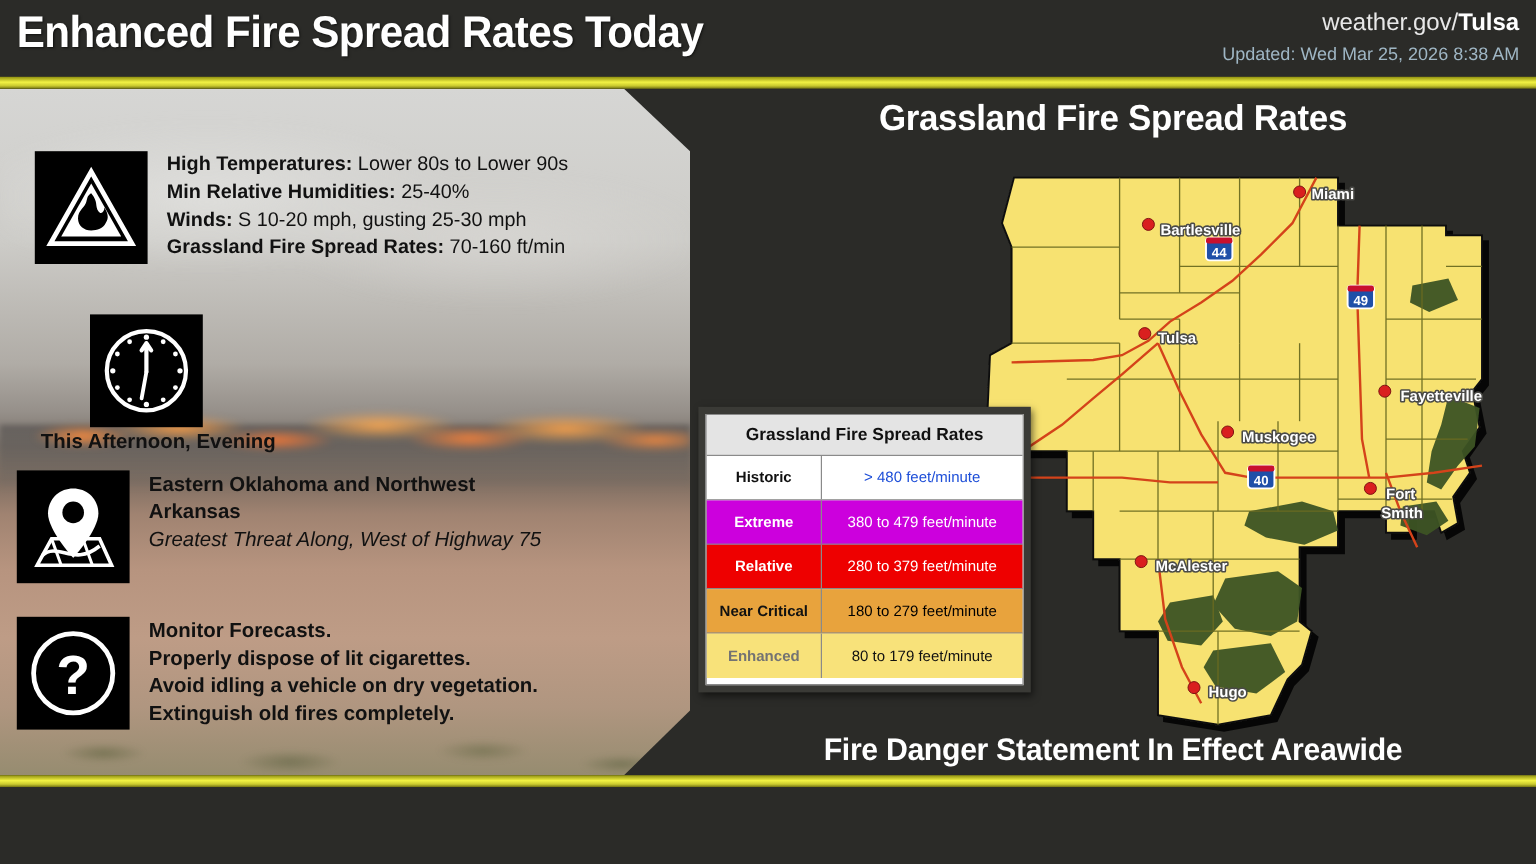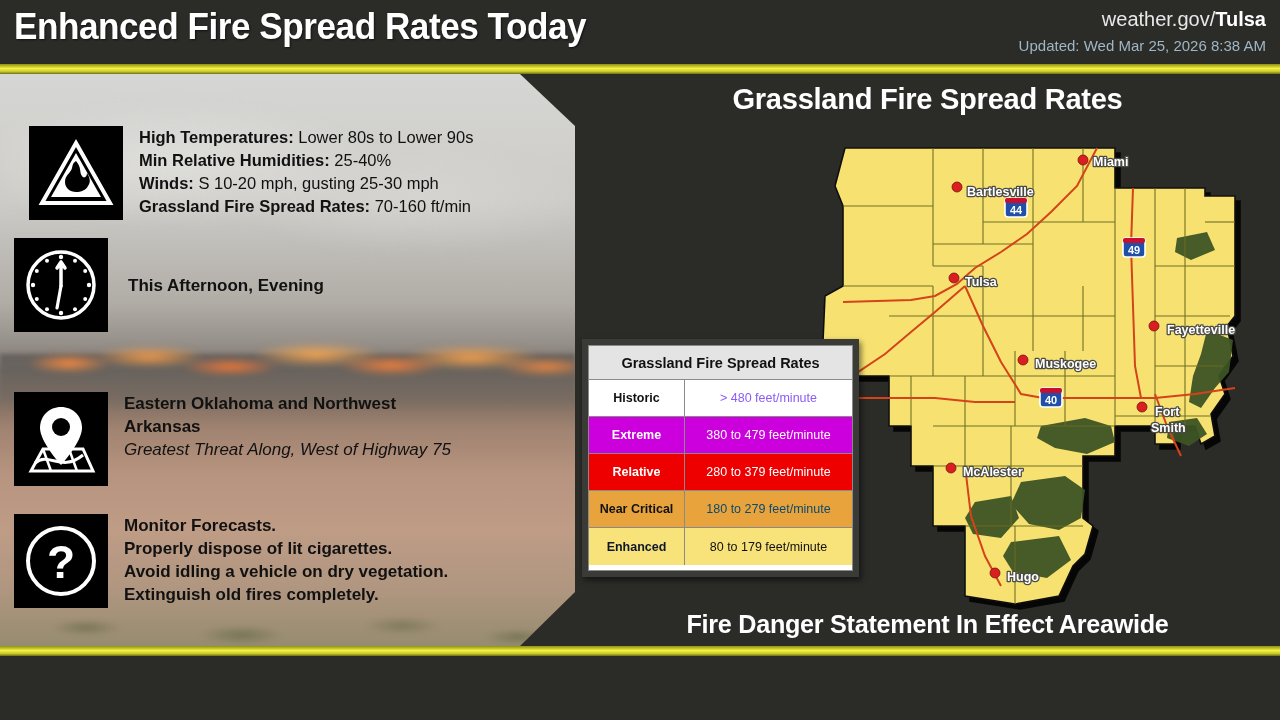--- a/index.html
+++ b/index.html
@@ -86,21 +86,21 @@
     width:94px; height:94px; background:#000; flex:0 0 94px;
     display:flex; align-items:center; justify-content:center;
   }
   .bullet-text { margin-left:16px; }
   .bullet-line { font-size:16.5px; color:#111; line-height:23px; white-space:nowrap; }
   .bullet-line b { font-weight:bold; }
   .bullet-line.lead { font-weight:bold; font-size:17px; }
   .bullet-line.italic { font-style:italic; font-size:17px; }
 
   #bullet-conditions { left:14px; top:52px;padding-left:15px; }
-  #bullet-timing { left:14px; top:164px; align-items:center; }
+  #bullet-timing { left:14px; top:188px; align-items:center;flex-direction:column; }
   #bullet-timing .bullet-text { margin-left:20px; }
   #bullet-location { left:14px; top:318px; }
   #bullet-safety { left:14px; top:440px; }
 
   
   #right-panel { position:absolute; left:575px; top:74px; width:705px; height:572px; background:#2b2b28; }
   #map-title {
     position:absolute; left:0; top:8px; width:705px; text-align:center;
     font-size:30px; font-weight:bold; color:#fff; letter-spacing:-0.3px;
     transform:scaleX(0.97);
@@ -353,36 +353,36 @@
 
     <div id="map-footer">Fire Danger Statement In Effect Areawide</div>
   </div>
 
   <div id="legend">
     <div id="legend-inner">
       <div id="legend-title">Grassland Fire Spread Rates</div>
 
       <div class="legend-row" style="background:#ffffff">
         <div class="legend-cat" style="color:#111111">Historic</div>
-        <div class="legend-val" style="color:#8b5cf6">&gt; 480 feet/minute</div>
+        <div class="legend-val" style="color:#1d4ed8">&gt; 480 feet/minute</div>
       </div>
       <div class="legend-row" style="background:#cc00dd">
         <div class="legend-cat" style="color:#ffffff">Extreme</div>
         <div class="legend-val" style="color:#ffffff">380 to 479 feet/minute</div>
       </div>
       <div class="legend-row" style="background:#ee0000">
         <div class="legend-cat" style="color:#ffffff">Relative</div>
         <div class="legend-val" style="color:#ffffff">280 to 379 feet/minute</div>
       </div>
       <div class="legend-row" style="background:#e8a33d">
         <div class="legend-cat" style="color:#111111">Near Critical</div>
-        <div class="legend-val" style="color:#0c4a6e">180 to 279 feet/minute</div>
+        <div class="legend-val" style="color:#000000">180 to 279 feet/minute</div>
       </div>
       <div class="legend-row" style="background:#f8e27a">
-        <div class="legend-cat" style="color:#0f172a">Enhanced</div>
+        <div class="legend-cat" style="color:#737373">Enhanced</div>
         <div class="legend-val" style="color:#111111">80 to 179 feet/minute</div>
       </div>
     </div>
   </div>
 
   <div class="divider" id="divider-bottom"></div>
   <div id="footer">
     
     
     

